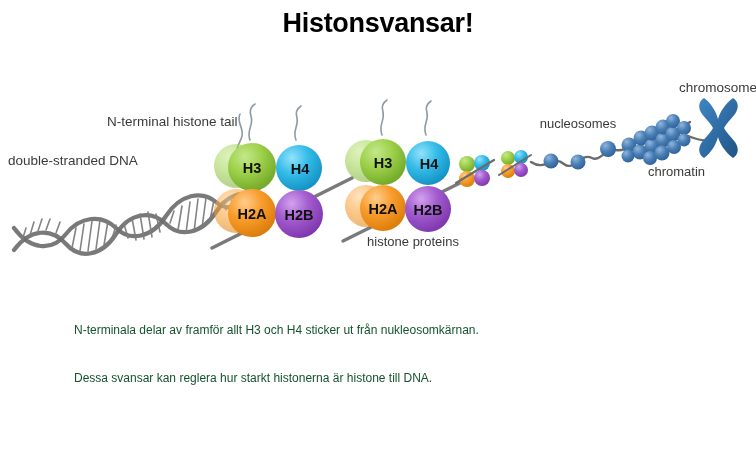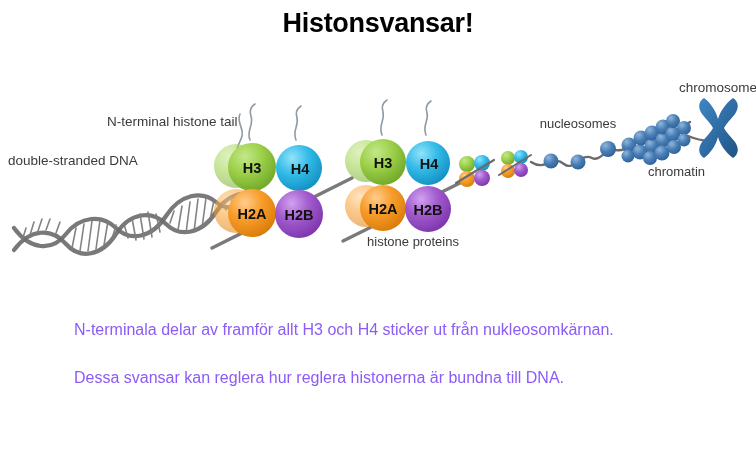--- a/index.html
+++ b/index.html
@@ -51,23 +51,23 @@
   .sphere-label {
     font-family: "Liberation Sans", sans-serif;
     font-weight: bold;
     fill: #111111;
   }
   #body-text {
     position: absolute;
     left: 74px;
     top: 318px;
     width: 640px;
-    font-size: 16px;
+    font-size: 12px;
     line-height: 24px;
-    color: #8b5cf6;
+    color: #14532d;
   }
   #body-text p {
     margin: 0;
     white-space: pre-wrap;
   }
   #body-text p.spacer-para {
     margin-top: 24px;
   }
 </style>
 </head>
@@ -262,16 +262,16 @@
                  C725,74 720,66 718,59 C716,66 712,74 704,80
                  C698,76 698,70 702,64 C707,58 711,54 713,50
                  C711,46 707,42 702,36 C698,30 698,24 704,20 Z" fill="url(#gChrom)"></path>
       </g>
       <text class="fig-label" x="718" y="14" font-size="13.5" text-anchor="middle">chromosome</text>
     </svg>
   </div>
 
   <div id="body-text">
     <p>N-terminala delar av framför allt H3 och H4 sticker ut från nukleosomkärnan.</p>
-    <p class="spacer-para">Dessa svansar kan reglera hur reglera histonerna är bundna till DNA.</p>
+    <p class="spacer-para">Dessa svansar kan reglera hur starkt histonerna är histone till DNA.</p>
   </div>
 
 </div>
 
 </body></html>

